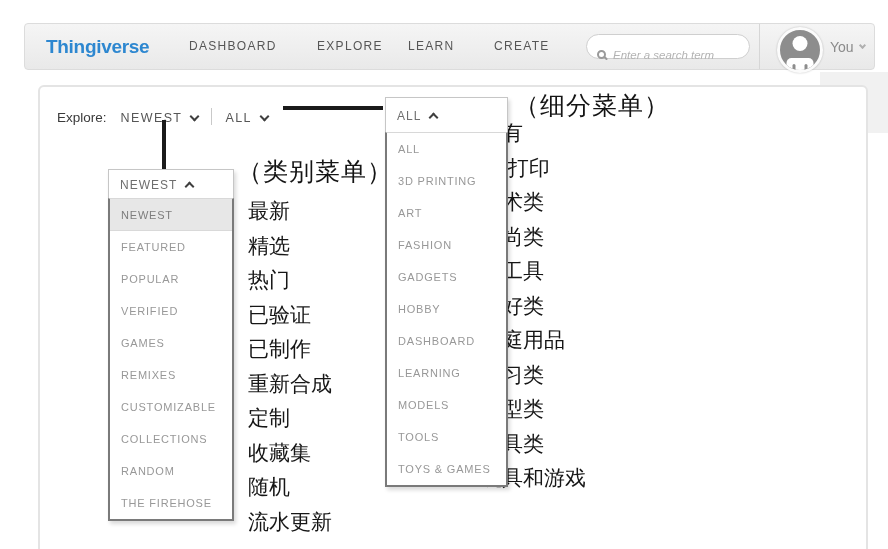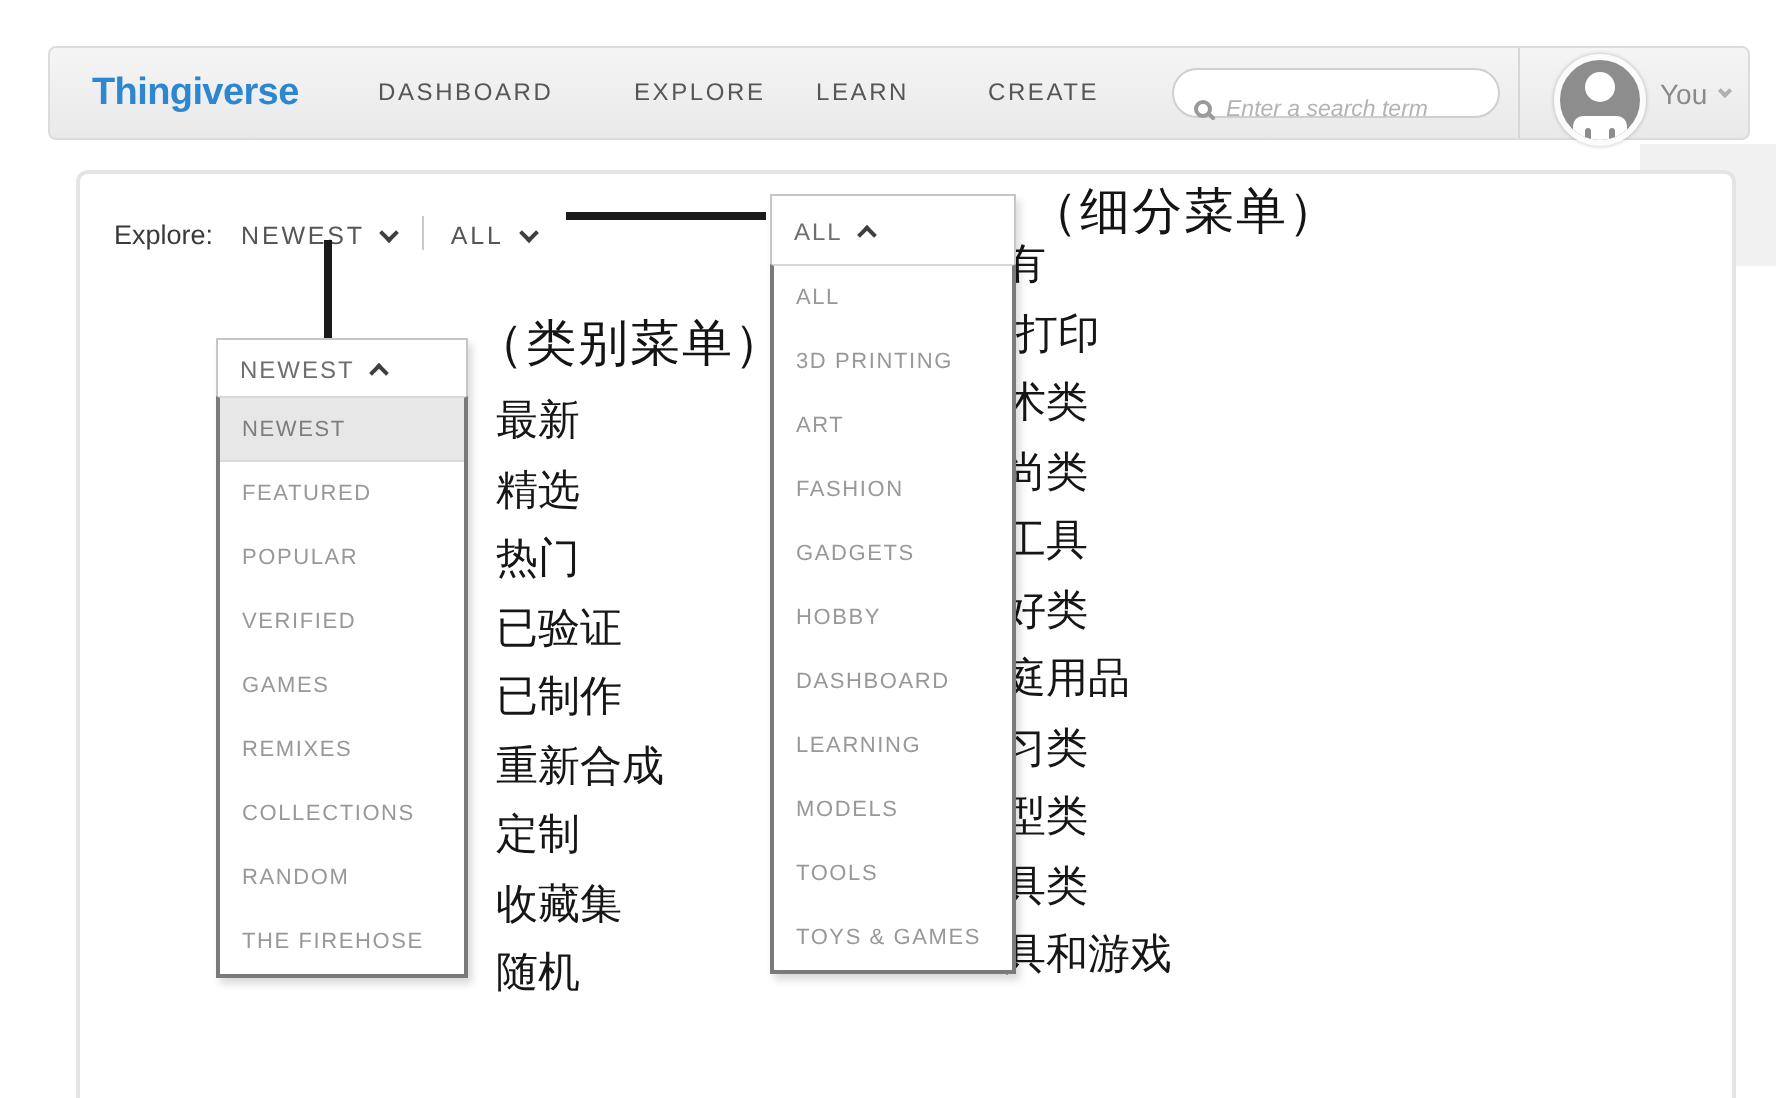--- a/index.html
+++ b/index.html
@@ -138,20 +138,21 @@
       <span>NEWEST</span>
       <span class="chev chev-up"></span>
     </div>
     <ul class="menu-list">
       <li class="menu-item selected">NEWEST</li>
       <li class="menu-item">FEATURED</li>
       <li class="menu-item">POPULAR</li>
       <li class="menu-item">VERIFIED</li>
       <li class="menu-item">GAMES</li>
       <li class="menu-item">REMIXES</li>
+      <li class="menu-item">CUSTOMIZABLE</li>
       <li class="menu-item">COLLECTIONS</li>
       <li class="menu-item">RANDOM</li>
       <li class="menu-item">THE FIREHOSE</li>
     </ul>
   </div>
 
   <div class="menu cat-menu">
     <div class="menu-header">
       <span>ALL</span>
       <span class="chev chev-up"></span>
@@ -177,20 +178,21 @@
   <div class="trans trans-sort">
     <div class="trans-row">最新</div>
     <div class="trans-row">精选</div>
     <div class="trans-row">热门</div>
     <div class="trans-row">已验证</div>
     <div class="trans-row">已制作</div>
     <div class="trans-row">重新合成</div>
     <div class="trans-row">定制</div>
     <div class="trans-row">收藏集</div>
     <div class="trans-row">随机</div>
+    <div class="trans-row">流水更新</div>
   </div>
 
   <div class="trans trans-cat">
     <div class="trans-row">所有</div>
     <div class="trans-row">3D打印</div>
     <div class="trans-row">艺术类</div>
     <div class="trans-row">时尚类</div>
     <div class="trans-row">小工具</div>
     <div class="trans-row">爱好类</div>
     <div class="trans-row">家庭用品</div>

